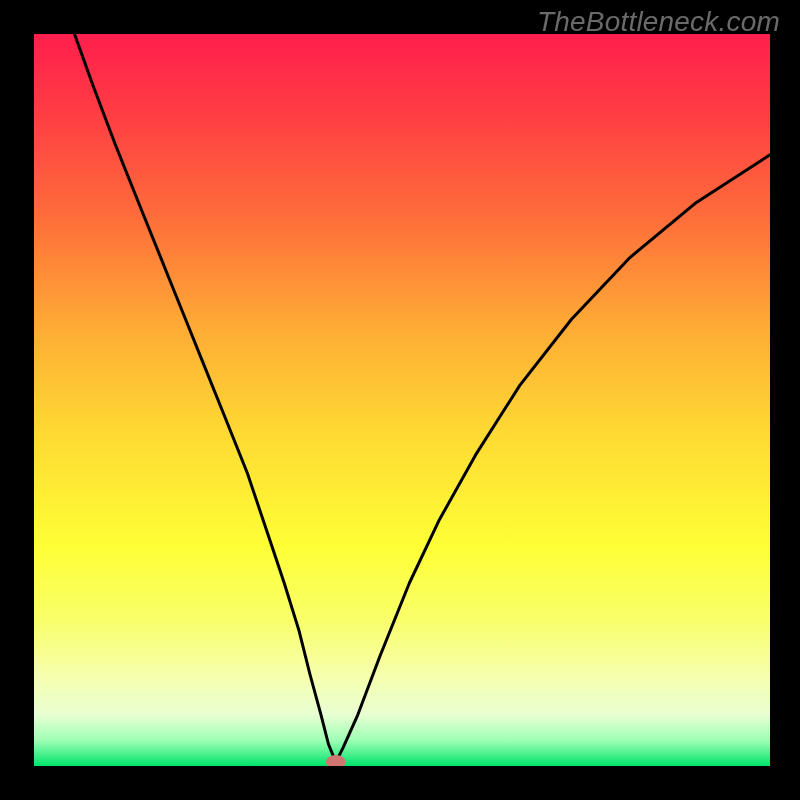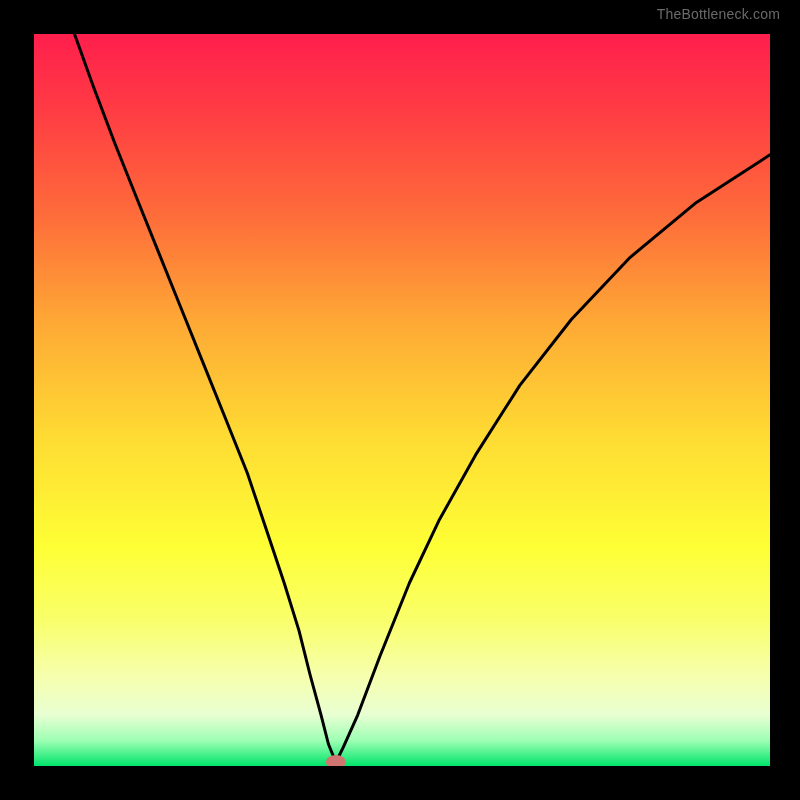--- a/index.html
+++ b/index.html
@@ -17,24 +17,25 @@
     left: 0;
     width: 800px;
     height: 800px;
     background: #000;
   }
   .watermark {
     position: absolute;
     top: 6px;
     right: 20px;
     color: #6a6a6a;
-    font-size: 14px;
+    font-size: 28px;
     font-weight: 400;
     letter-spacing: 0.2px;
     pointer-events: none;
+    font-style: italic;
   }
   svg.plot {
     position: absolute;
     top: 34px;   
     left: 34px;  
     width: 736px;
     height: 732px;
     display: block;
   }
   

